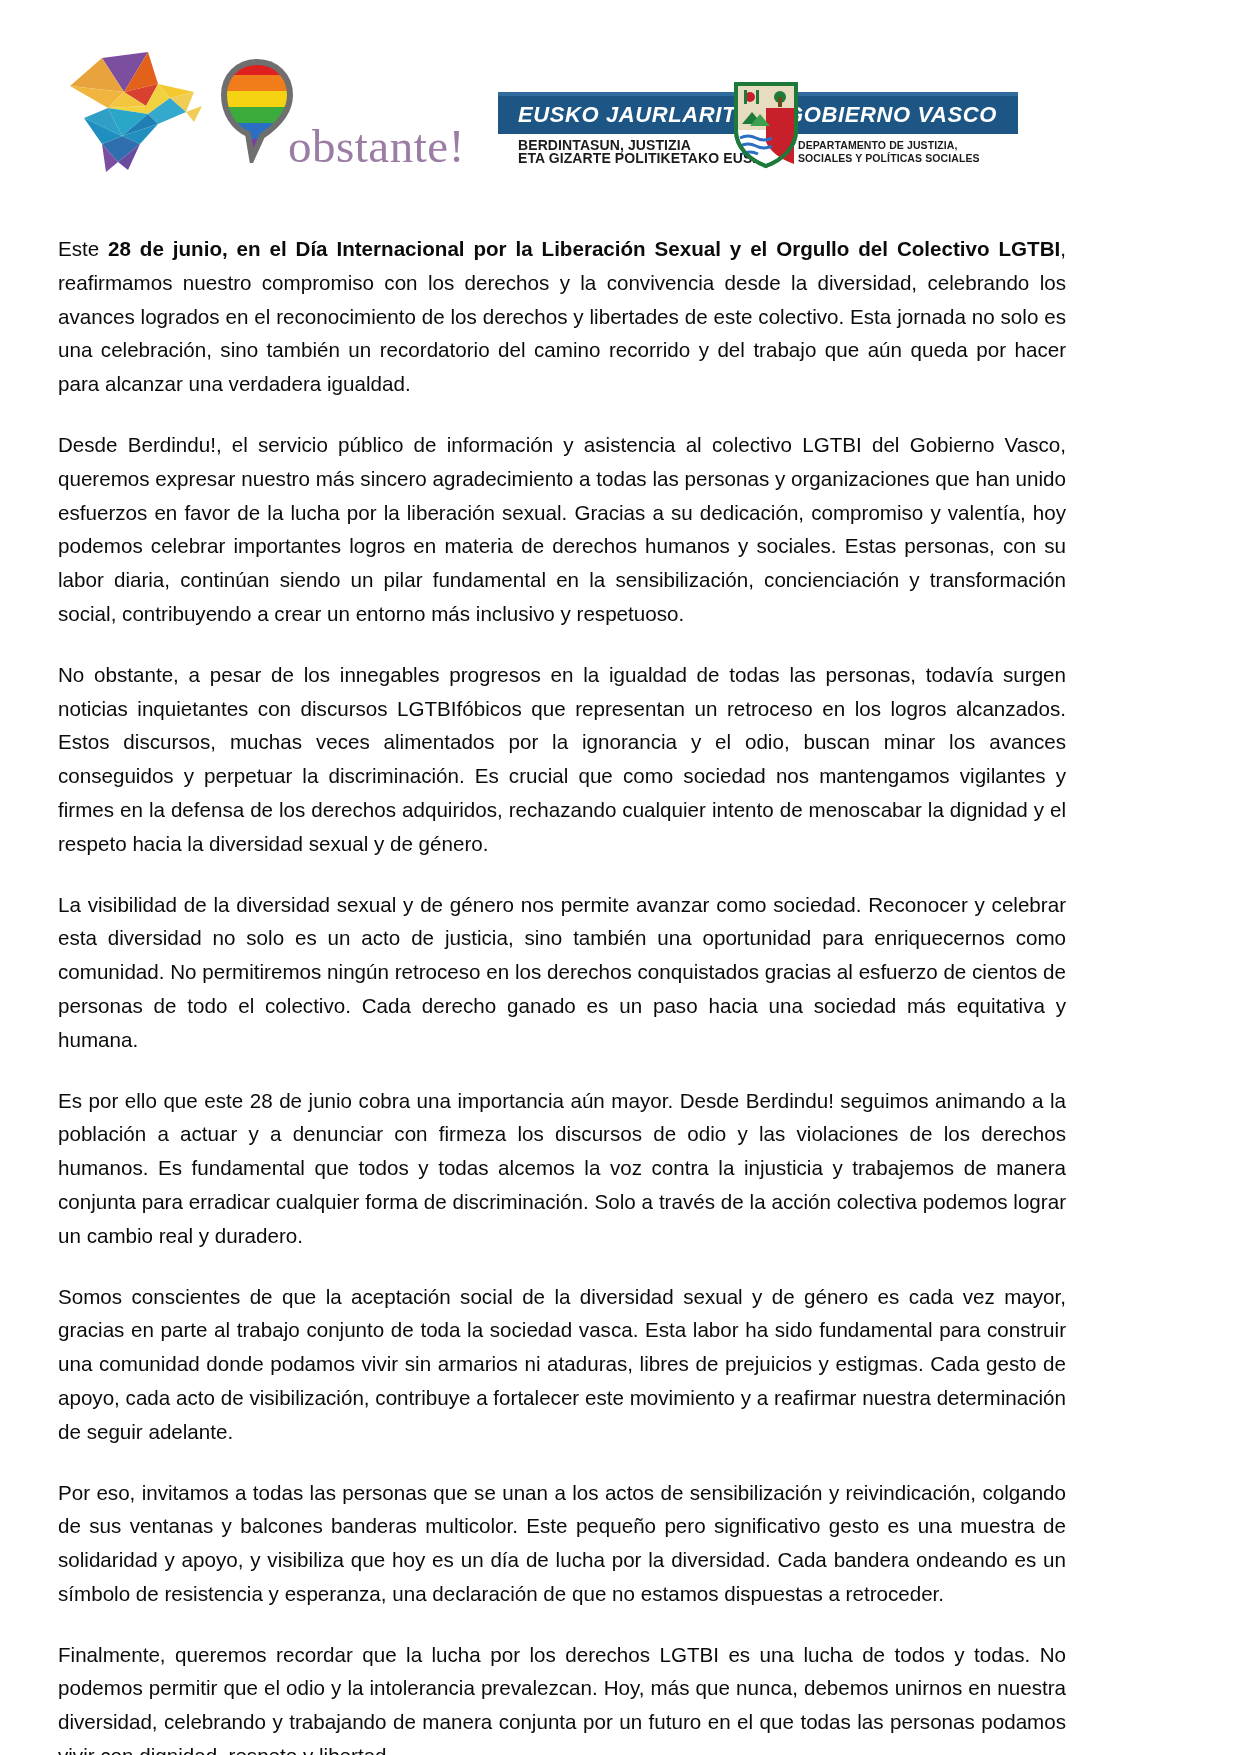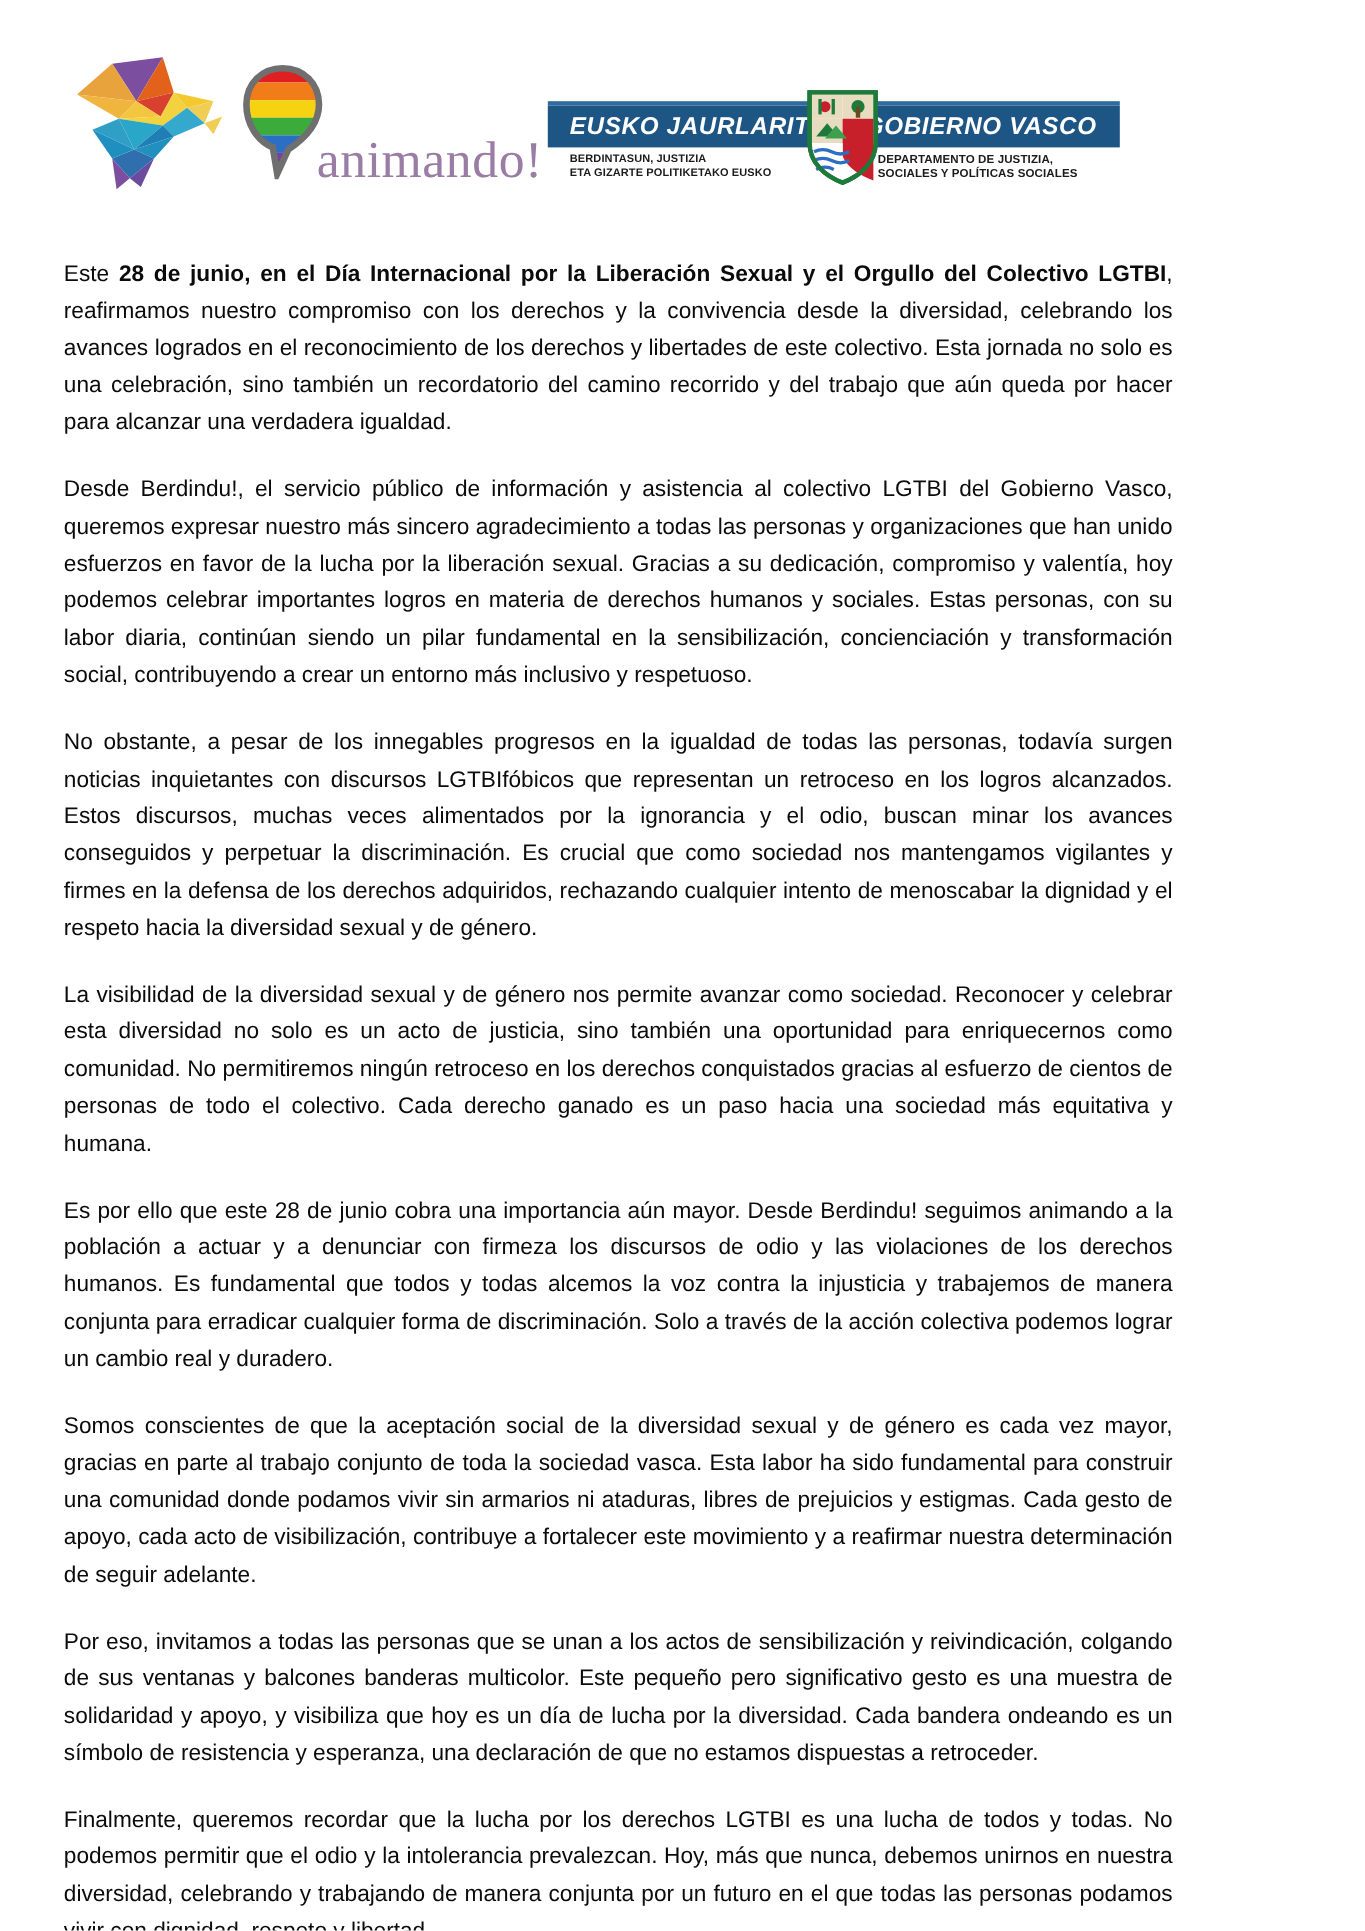--- a/index.html
+++ b/index.html
@@ -107,21 +107,21 @@
     letter-spacing: 0.6px;
     line-height: 26px;
     white-space: nowrap;
   }
   .gov-sub-eu {
     position: absolute;
     left: 20px;
     top: 57px;
     width: 230px;
     color: #1b1b1b;
-    font-size: 10px;
+    font-size: 14px;
     font-weight: bold;
     line-height: 12.5px;
     letter-spacing: 0.1px;
   }
   .gov-sub-es {
     position: absolute;
     left: 300px;
     top: 57px;
     width: 225px;
     color: #1b1b1b;
@@ -204,21 +204,21 @@
         <rect x="0" y="17" width="78" height="16" fill="#f07c1a"></rect>
         <rect x="0" y="33" width="78" height="16" fill="#f5d312"></rect>
         <rect x="0" y="49" width="78" height="16" fill="#3bab3b"></rect>
         <rect x="0" y="65" width="78" height="16" fill="#2b6fc4"></rect>
         <rect x="0" y="81" width="78" height="24" fill="#7b3f9d"></rect>
       </g>
       <path d="M39,4 C58,4 72,18 72,37 C72,56 56,70 44,78 L34,100 L30,76 C16,70 6,55 6,37 C6,18 20,4 39,4 Z" fill="none" stroke="#6f6f6f" stroke-width="6"></path>
     </svg>
   </div>
 
-  <div class="wordmark">animando!</div>
+  <div class="wordmark">obstante!</div>
 
   <div class="gov-lockup">
     <div class="gov-bar-top-line"></div>
     <div class="gov-bar"></div>
 
     <div class="gov-text-eu">EUSKO JAURLARITZA</div>
     <div class="gov-text-es">GOBIERNO VASCO</div>
 
     <div class="gov-sub-eu">
       <div>BERDINTASUN, JUSTIZIA</div>

